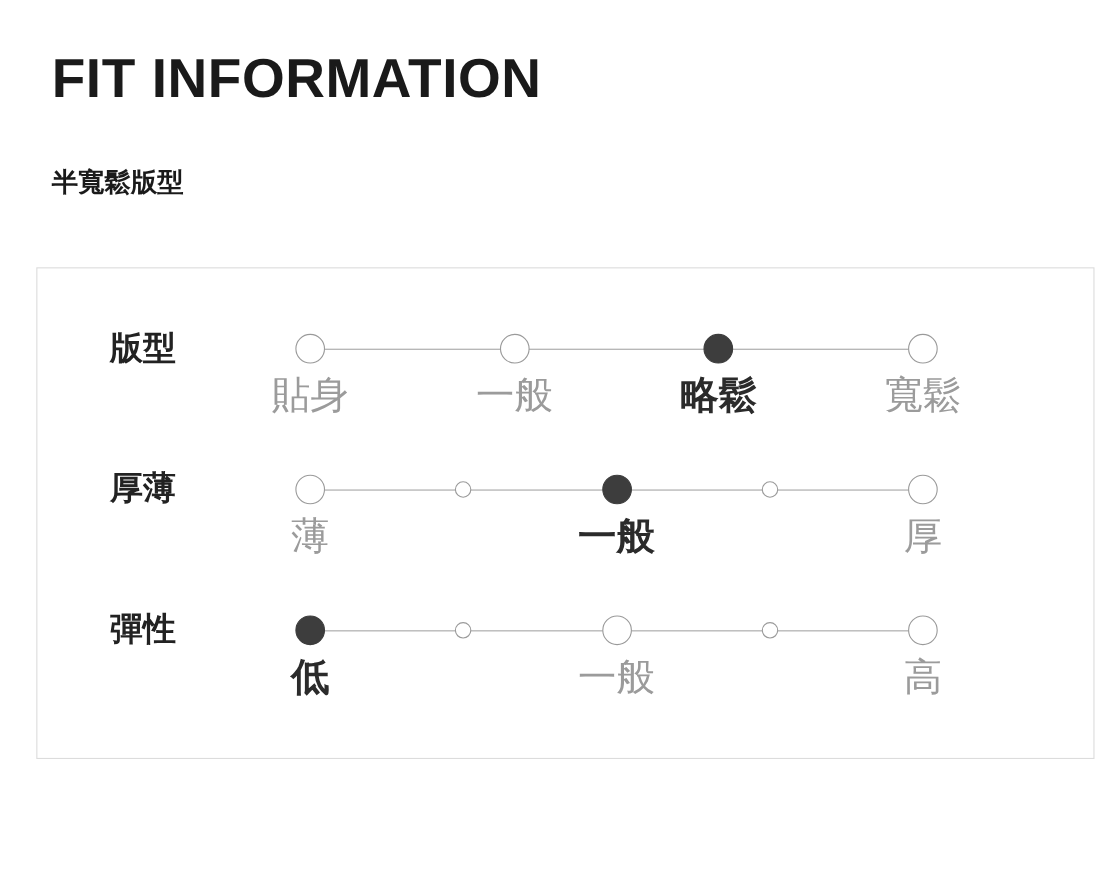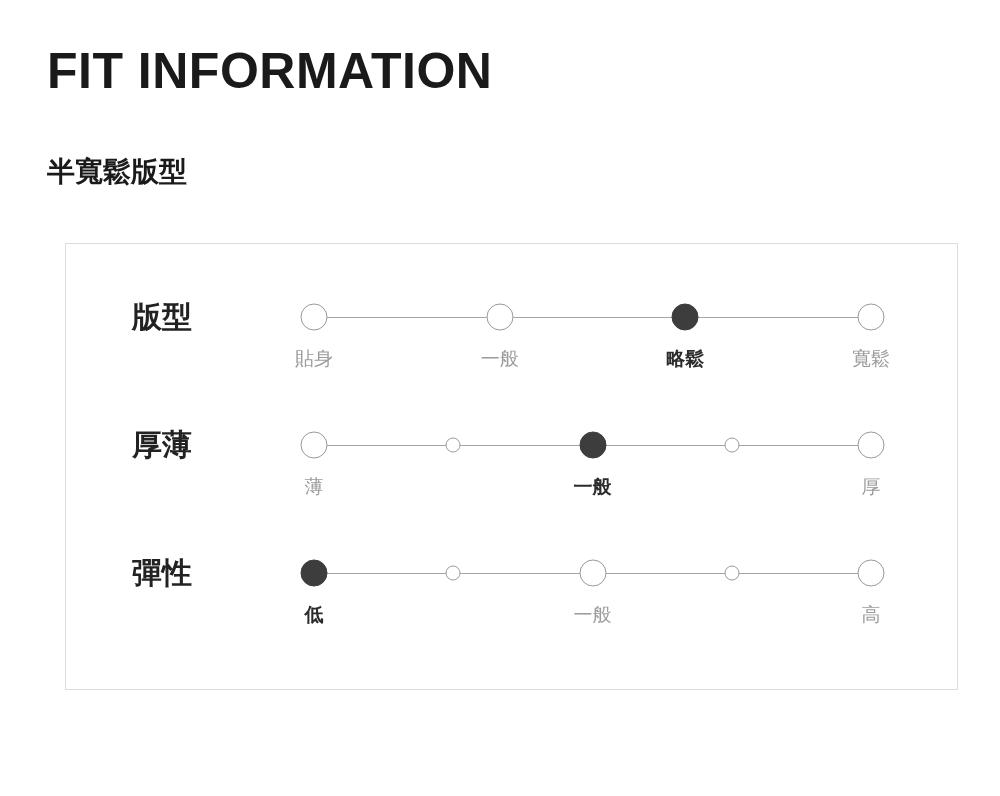--- a/index.html
+++ b/index.html
@@ -26,29 +26,29 @@
     top:8px;
     font-size:50px;
     font-weight:800;
     letter-spacing:0.5px;
     color:var(--c-heading);
   }
   .page-subtitle{
     position:absolute;
     left:47px;
     top:130px;
-    font-size:28px;
+    font-size:24px;
     font-weight:700;
     color:var(--c-heading);
   }
   .fit-box{
     position:absolute;
-    left:65px;
+    left:33px;
     top:243px;
-    width:893px;
+    width:962px;
     height:447px;
     border:1px solid var(--c-box-border);
     background:#ffffff;
   }
   .fit-row{
     position:absolute;
     left:0;
     width:100%;
     height:0;
   }
@@ -88,25 +88,24 @@
   .dot.large{width:27px;height:27px;}
   .dot.small{width:15px;height:15px;}
   .dot.selected{
     background:var(--c-selected);
     border-color:var(--c-selected);
   }
   .dot-label{
     position:absolute;
     top:26px;
     transform:translateX(-50%);
-    font-size:19px;
+    font-size:35px;
     line-height:34px;
     color:var(--c-label-gray);
     white-space:nowrap;
-    font-family:Liberation Mono, monospace;
   }
   .dot-label.selected{
     color:var(--c-label-dark);
     font-weight:700;
   }
 </style>
 </head>
 <body>
 
 <h1 class="page-title">FIT INFORMATION</h1>

